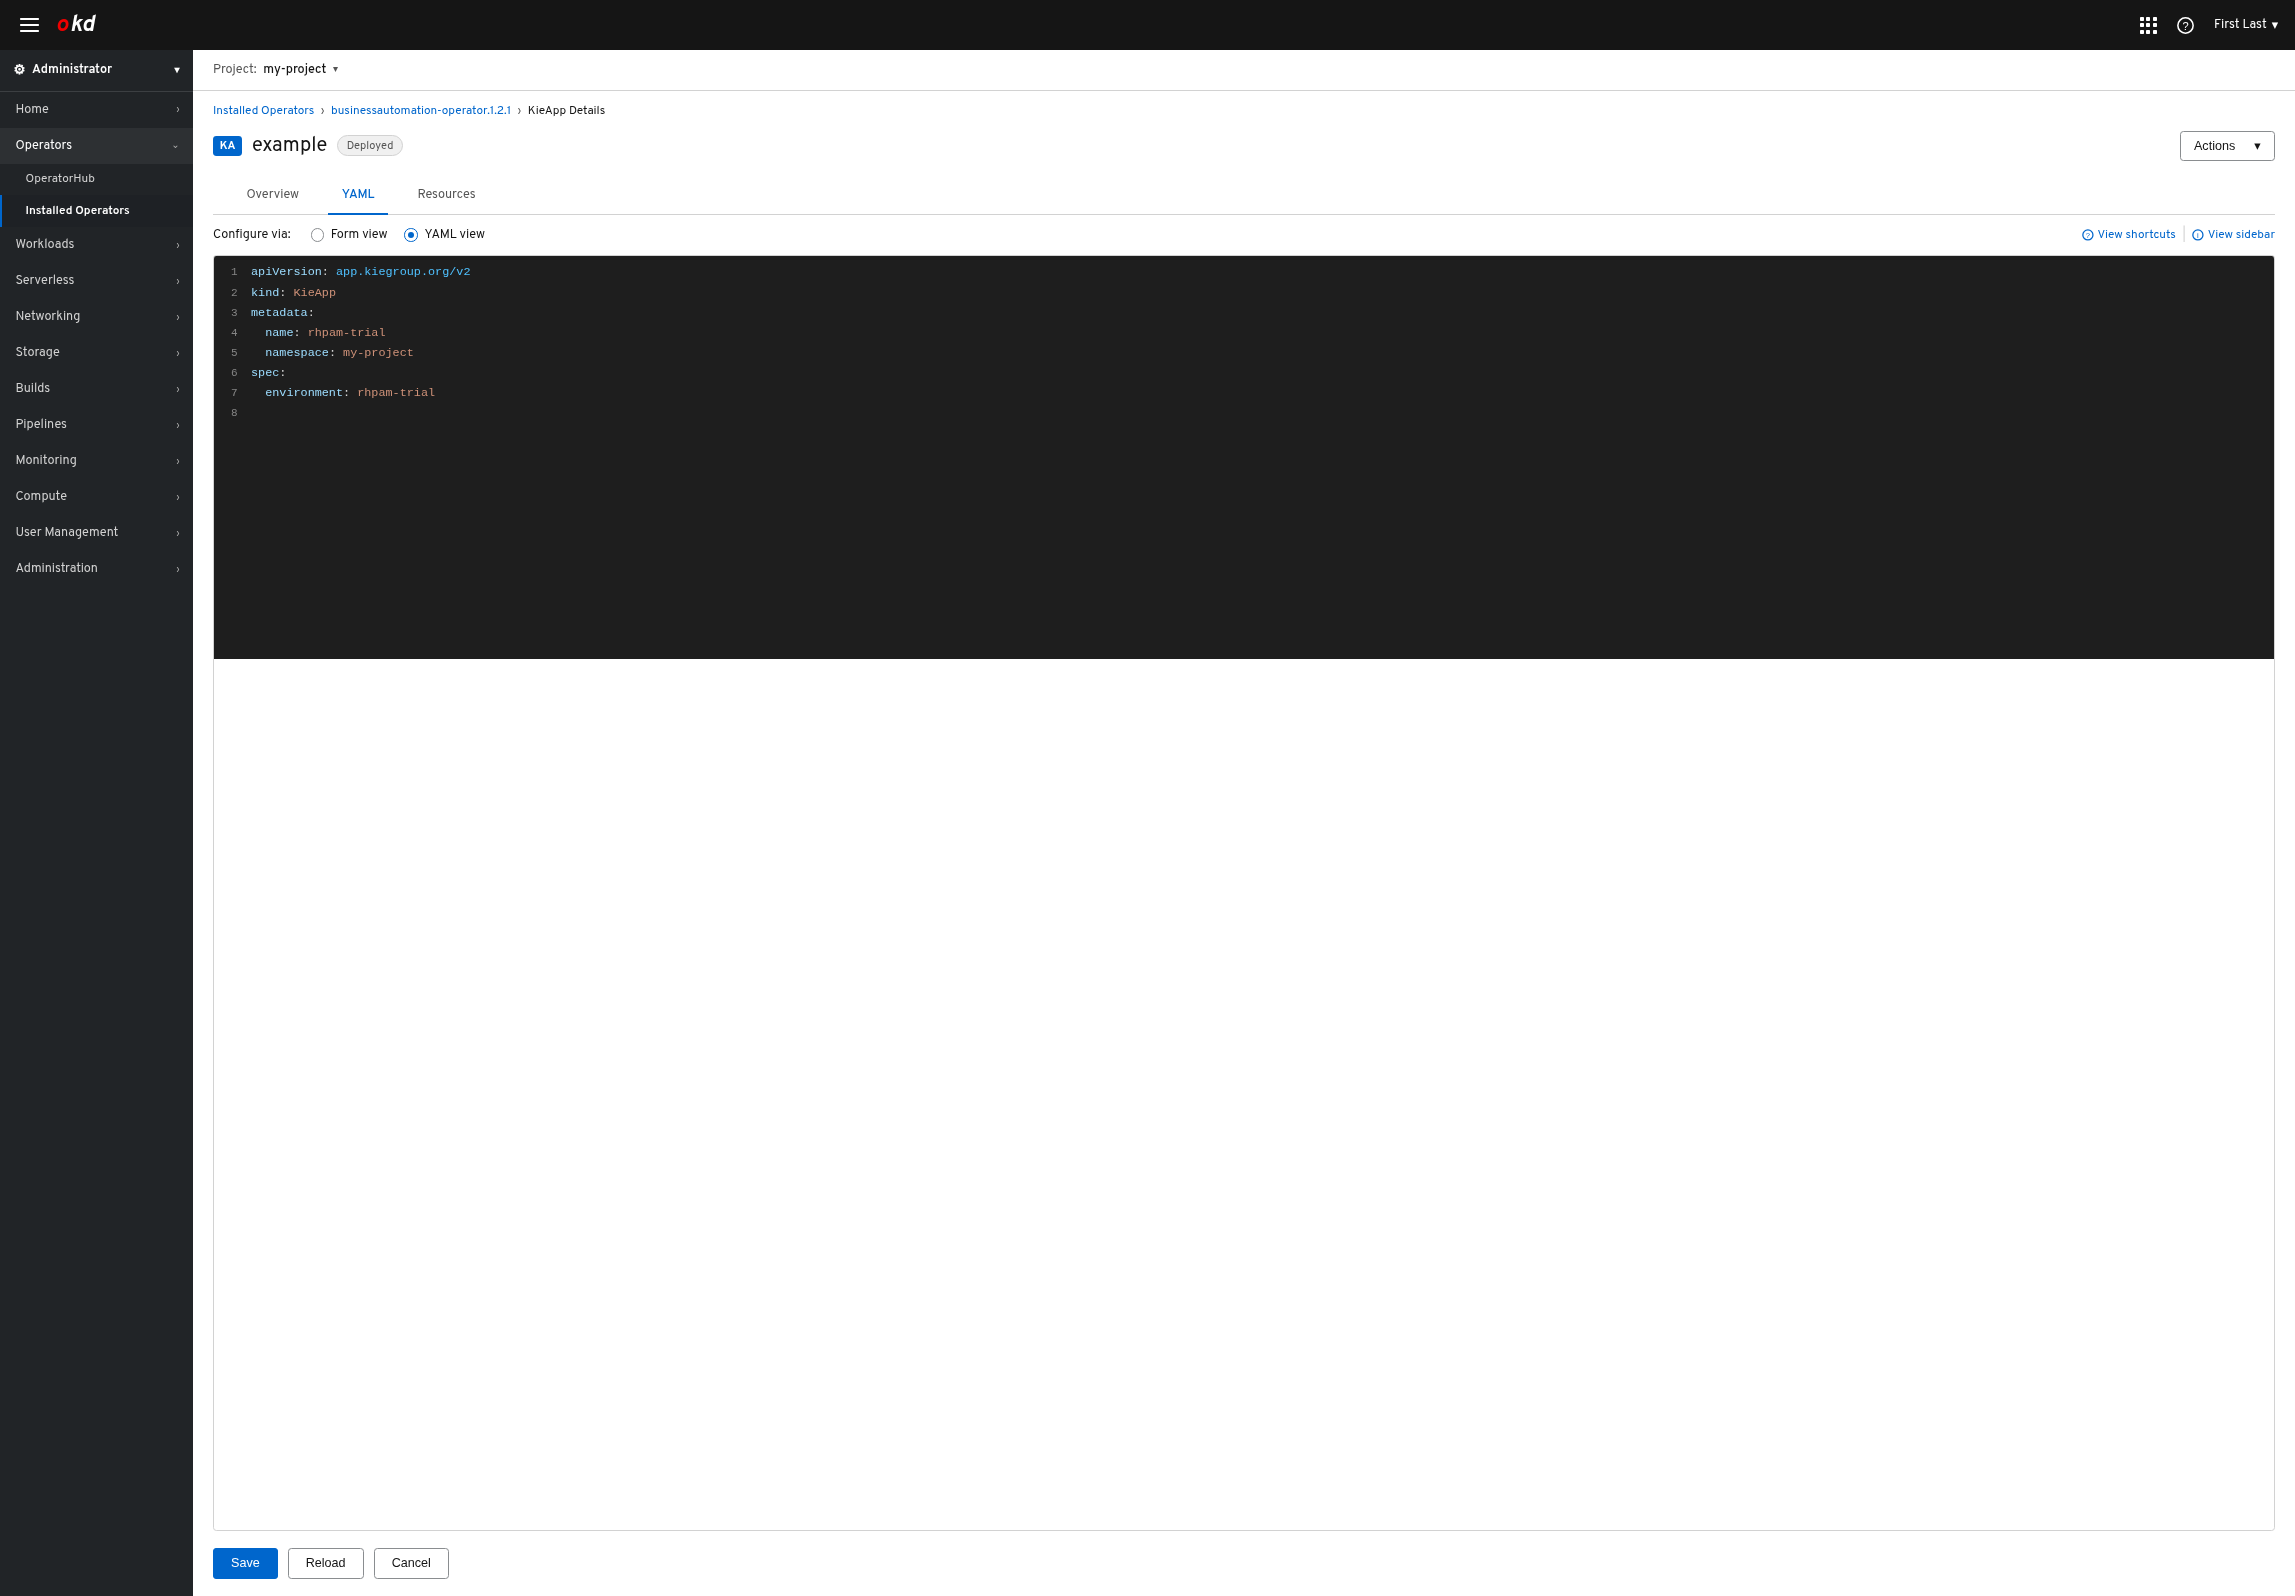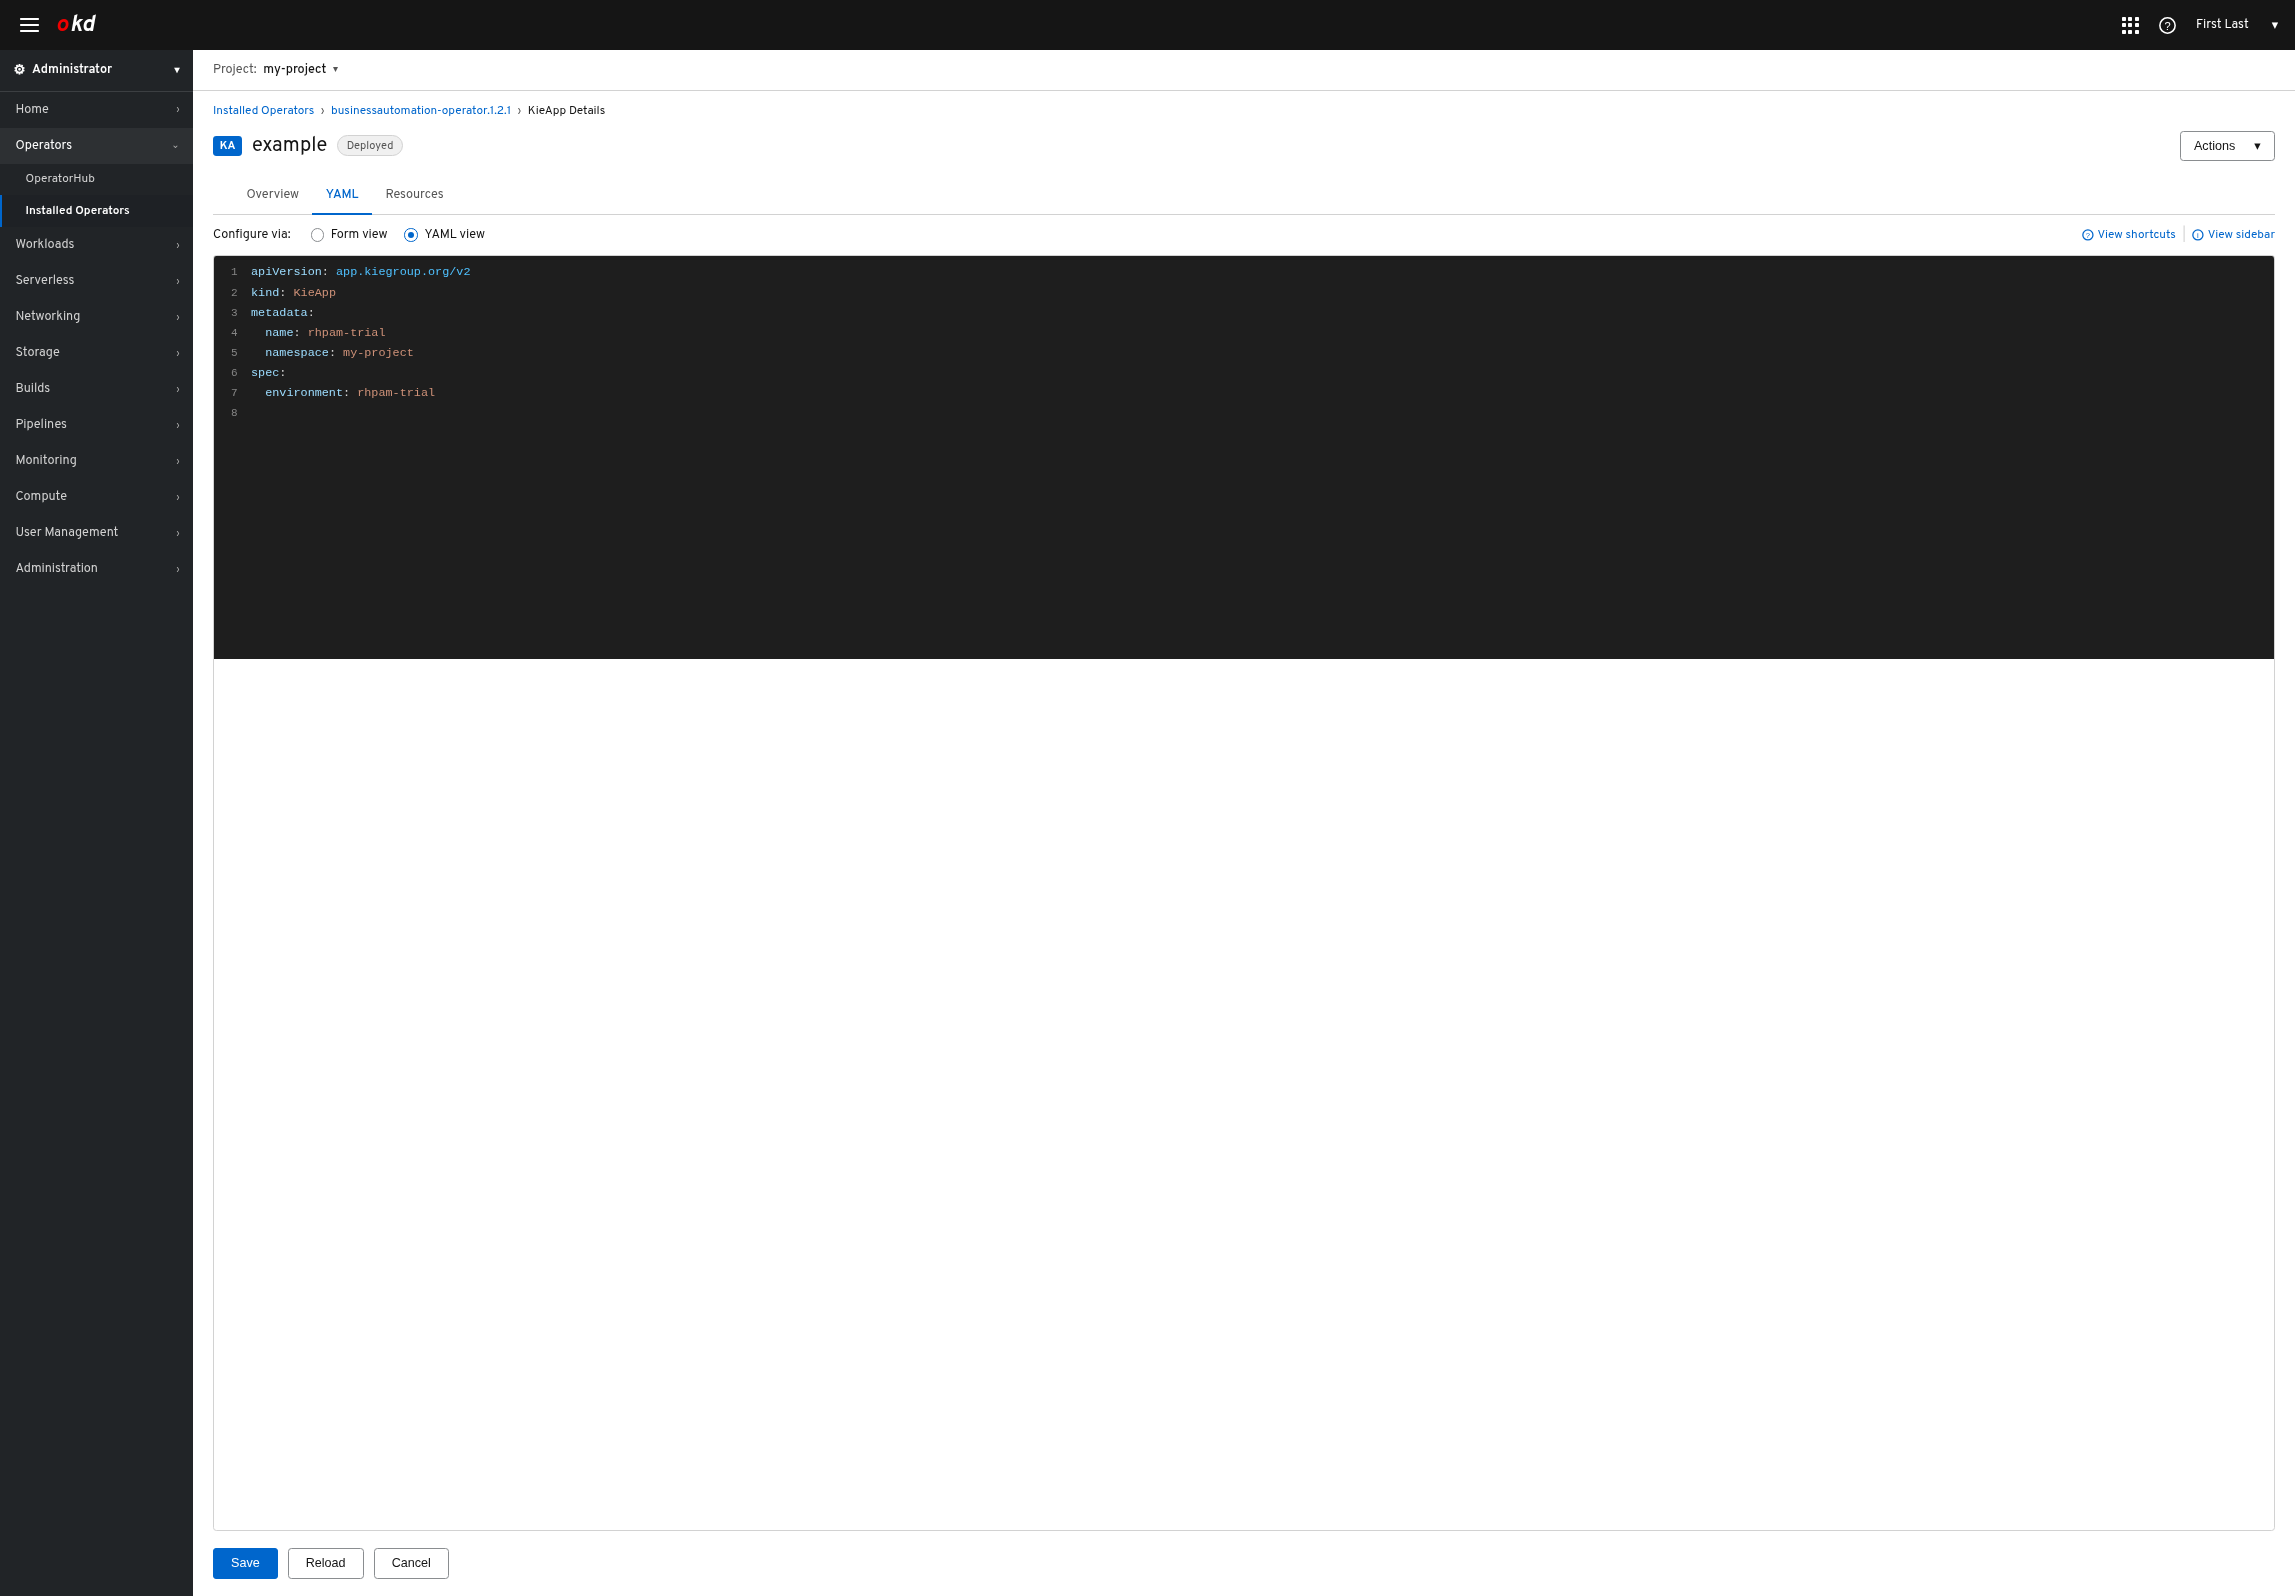--- a/index.html
+++ b/index.html
@@ -29,21 +29,21 @@
     .logo-o { color: #ee0000; font-size: 23.5px; font-weight: 700; font-style: italic; }
     .logo-kd { color: #fff; font-size: 23.5px; font-weight: 700; font-style: italic; }
     .topnav-right {
       margin-left: auto;
       display: flex; align-items: center; gap: 20px;
     }
     .topnav-icon {
       color: #fff; font-size: 17px; cursor: pointer; display: flex; align-items: center; justify-content: center;
     }
     .topnav-user {
-      color: #fff; font-size: 12.6px; cursor: pointer; display: flex; align-items: center; gap: 23px;
+      color: #fff; font-size: 12.6px; cursor: pointer; display: flex; align-items: center; gap: 5px;
     }
 
     
     .main-layout {
       display: flex;
       flex: 1;
       overflow: hidden;
     }
 
     
@@ -141,21 +141,21 @@
     }
     .actions-btn {
       display: flex; align-items: center; gap: 19px;
       padding: 6.7px 13.4px;
       border: 0.8px solid #8a8d90; border-radius: 3.4px;
       background: #fff; color: #151515; font-size: 12.6px; cursor: pointer;
     }
 
     
     .tabs {
-      display: flex; gap: 0;
+      display: flex; gap: 16px;
       border-bottom: 0.8px solid #d2d2d2;
       margin-top: 13.4px;
       padding: 0 20px;
     }
     .tab {
       padding: 10px 13.4px;
       font-size: 12.6px; color: #555; cursor: pointer;
       border-bottom: 2.5px solid transparent;
       margin-bottom: -0.8px;
     }

